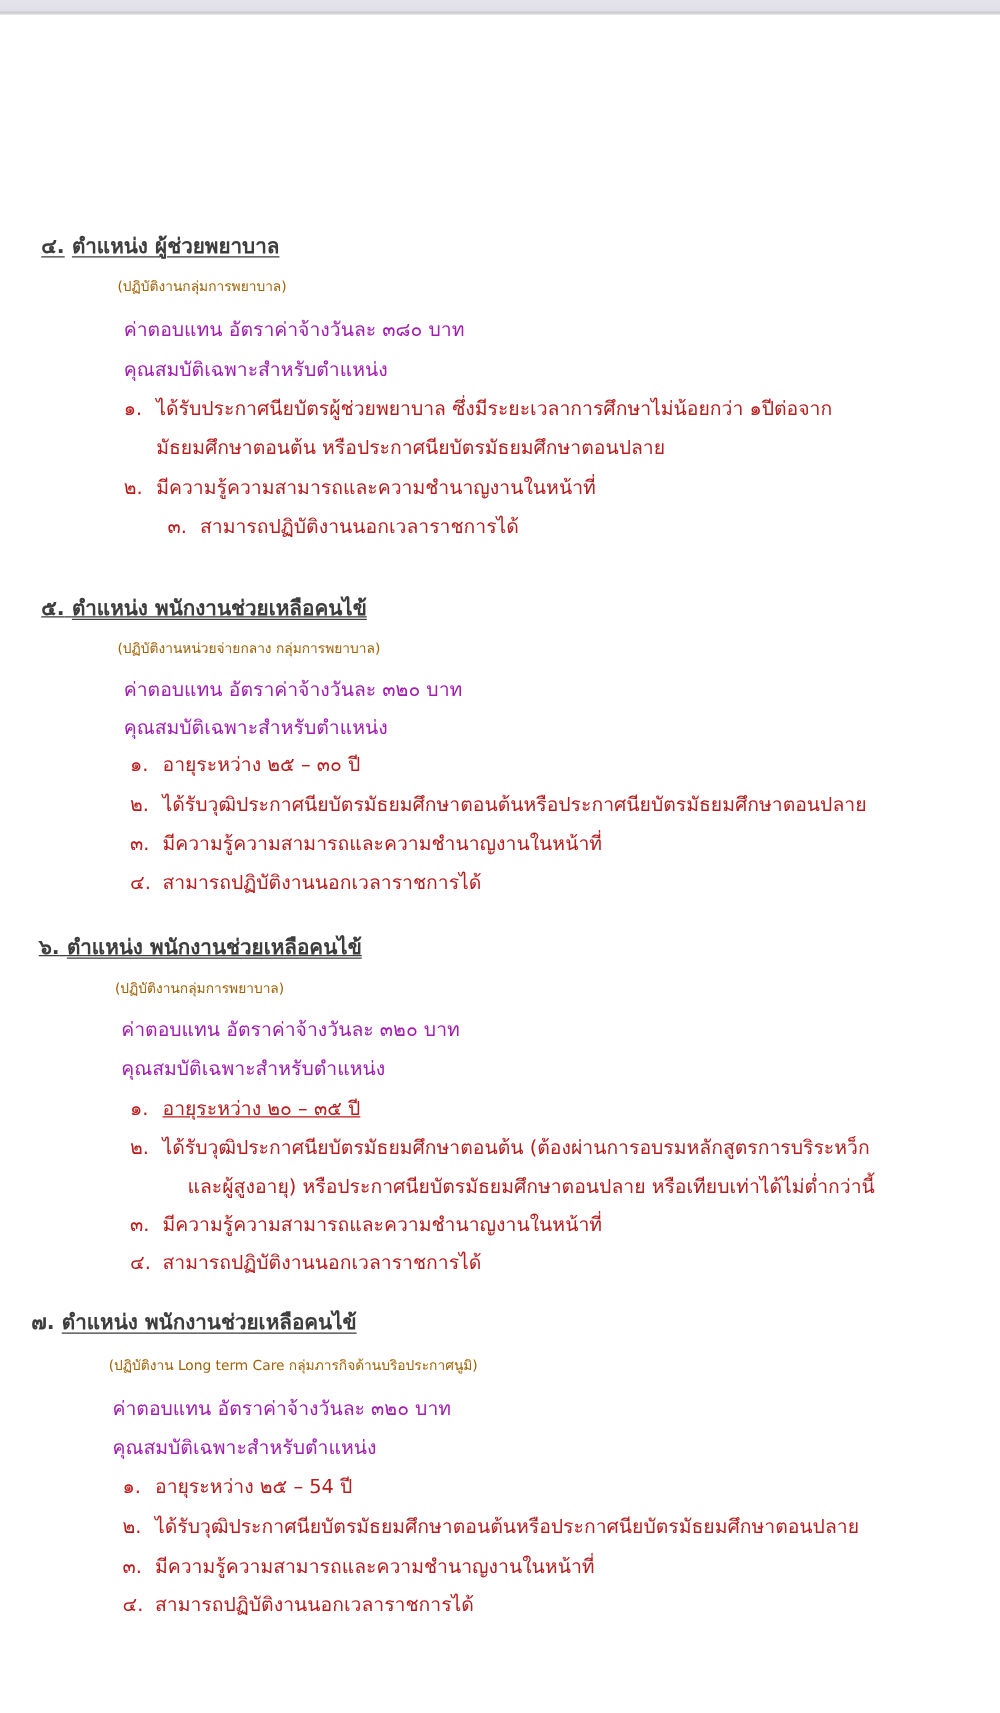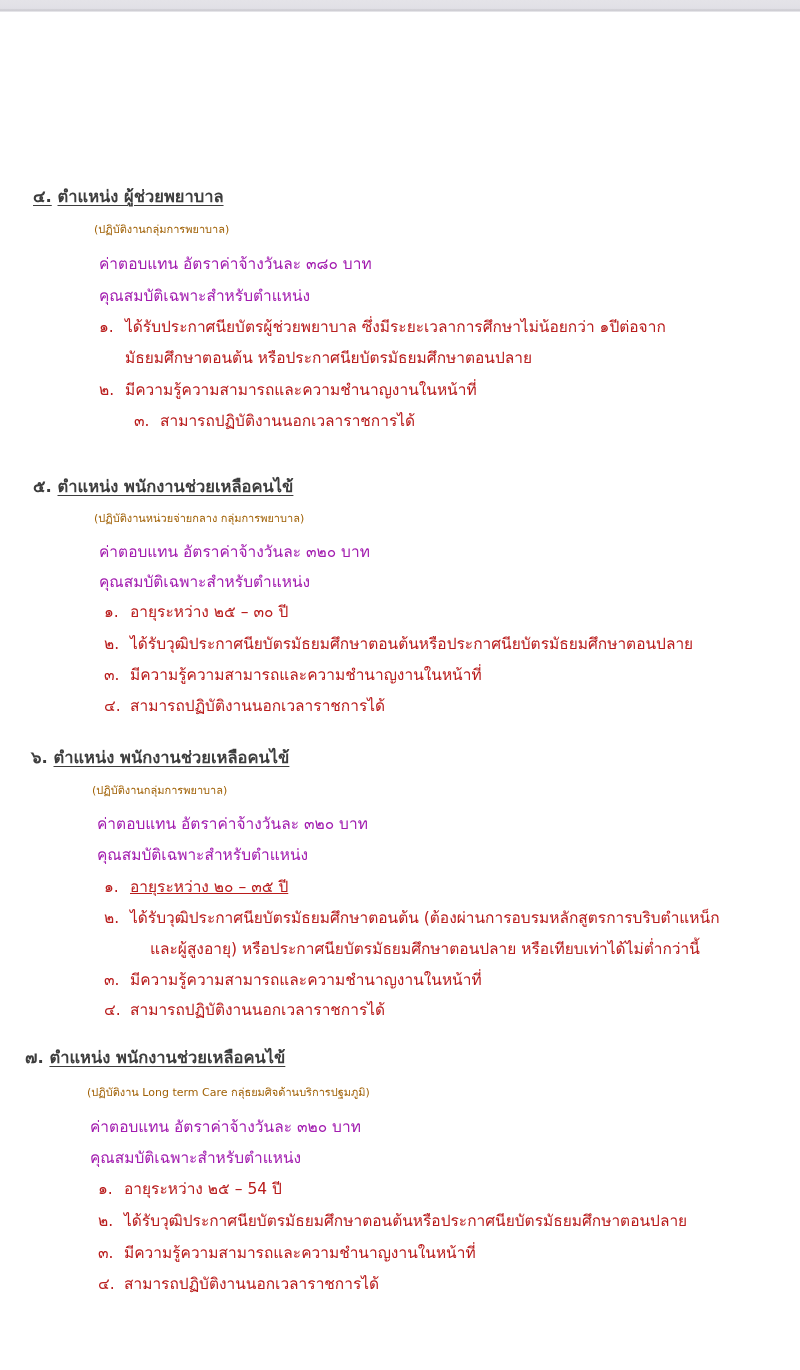--- a/index.html
+++ b/index.html
@@ -75,21 +75,21 @@
     <div class="line item" style="left:125px; top:347px;">มัธยมศึกษาตอนต้น หรือประกาศนียบัตรมัธยมศึกษาตอนปลาย</div>
     <div class="line item" style="left:99px; top:379px;">
       <span class="num">๒.</span><span>มีความรู้ความสามารถและความชำนาญงานในหน้าที่</span>
     </div>
     <div class="line item" style="left:99px; top:410px;margin-left:35px;">
       <span class="num">๓.</span><span>สามารถปฏิบัติงานนอกเวลาราชการได้</span>
     </div>
   </div>
 
   <div class="section">
-    <div class="line heading" style="left:33px; top:476px;">
+    <div class="line heading" style="left:33px; top:476px;text-decoration:underline;">
       <span>๕.</span>
       <span class="title">ตำแหน่ง พนักงานช่วยเหลือคนไข้</span>
     </div>
     <div class="line subhead" style="left:94px; top:508px;">(ปฏิบัติงานหน่วยจ่ายกลาง กลุ่มการพยาบาล)</div>
     <div class="line plain" style="left:99px; top:541px;">ค่าตอบแทน อัตราค่าจ้างวันละ  ๓๒๐ บาท</div>
     <div class="line plain" style="left:99px; top:571px;">คุณสมบัติเฉพาะสำหรับตำแหน่ง</div>
     <div class="line item" style="left:104px; top:601px;">
       <span class="num">๑.</span><span>อายุระหว่าง ๒๕ – ๓๐ ปี</span>
     </div>
     <div class="line item" style="left:104px; top:633px;">
@@ -97,48 +97,48 @@
     </div>
     <div class="line item" style="left:104px; top:664px;">
       <span class="num">๓.</span><span>มีความรู้ความสามารถและความชำนาญงานในหน้าที่</span>
     </div>
     <div class="line item" style="left:104px; top:695px;">
       <span class="num">๔.</span><span>สามารถปฏิบัติงานนอกเวลาราชการได้</span>
     </div>
   </div>
 
   <div class="section">
-    <div class="line heading" style="left:31px; top:747px;">
+    <div class="line heading" style="left:31px; top:747px;text-decoration:underline;">
       <span>๖.</span>
       <span class="title">ตำแหน่ง พนักงานช่วยเหลือคนไข้</span>
     </div>
     <div class="line subhead" style="left:92px; top:780px;">(ปฏิบัติงานกลุ่มการพยาบาล)</div>
     <div class="line plain" style="left:97px; top:813px;">ค่าตอบแทน อัตราค่าจ้างวันละ  ๓๒๐ บาท</div>
     <div class="line plain" style="left:97px; top:844px;">คุณสมบัติเฉพาะสำหรับตำแหน่ง</div>
     <div class="line item" style="left:104px; top:876px;text-decoration:underline;">
       <span class="num">๑.</span><span>อายุระหว่าง ๒๐ – ๓๕  ปี</span>
     </div>
     <div class="line item" style="left:104px; top:907px;">
-      <span class="num">๒.</span><span>ได้รับวุฒิประกาศนียบัตรมัธยมศึกษาตอนต้น (ต้องผ่านการอบรมหลักสูตรการบริบตำแหน็ก</span>
+      <span class="num">๒.</span><span>ได้รับวุฒิประกาศนียบัตรมัธยมศึกษาตอนต้น (ต้องผ่านการอบรมหลักสูตรการบริระหว็ก</span>
     </div>
     <div class="line item" style="left:130px; top:938px;margin-left:20px;">และผู้สูงอายุ) หรือประกาศนียบัตรมัธยมศึกษาตอนปลาย หรือเทียบเท่าได้ไม่ต่ำกว่านี้</div>
     <div class="line item" style="left:104px; top:969px;">
       <span class="num">๓.</span><span>มีความรู้ความสามารถและความชำนาญงานในหน้าที่</span>
     </div>
     <div class="line item" style="left:104px; top:999px;">
       <span class="num">๔.</span><span>สามารถปฏิบัติงานนอกเวลาราชการได้</span>
     </div>
   </div>
 
   <div class="section">
     <div class="line heading" style="left:25px; top:1047px;text-align:center;">
       <span>๗.</span>
       <span class="title">ตำแหน่ง พนักงานช่วยเหลือคนไข้</span>
     </div>
-    <div class="line subhead" style="left:87px; top:1082px;">(ปฏิบัติงาน Long term Care กลุ่ธยมศิจด้านบริการปฐมภูมิ)</div>
+    <div class="line subhead" style="left:87px; top:1082px;">(ปฏิบัติงาน Long term Care กลุ่มภารกิจด้านบริอประกาศนูมิ)</div>
     <div class="line plain" style="left:90px; top:1116px;">ค่าตอบแทน อัตราค่าจ้างวันละ  ๓๒๐ บาท</div>
     <div class="line plain" style="left:90px; top:1147px;">คุณสมบัติเฉพาะสำหรับตำแหน่ง</div>
     <div class="line item" style="left:98px; top:1178px;">
       <span class="num">๑.</span><span>อายุระหว่าง ๒๕ – 54  ปี</span>
     </div>
     <div class="line item" style="left:98px; top:1210px;">
       <span class="num">๒.</span><span>ได้รับวุฒิประกาศนียบัตรมัธยมศึกษาตอนต้นหรือประกาศนียบัตรมัธยมศึกษาตอนปลาย</span>
     </div>
     <div class="line item" style="left:98px; top:1242px;">
       <span class="num">๓.</span><span>มีความรู้ความสามารถและความชำนาญงานในหน้าที่</span>

